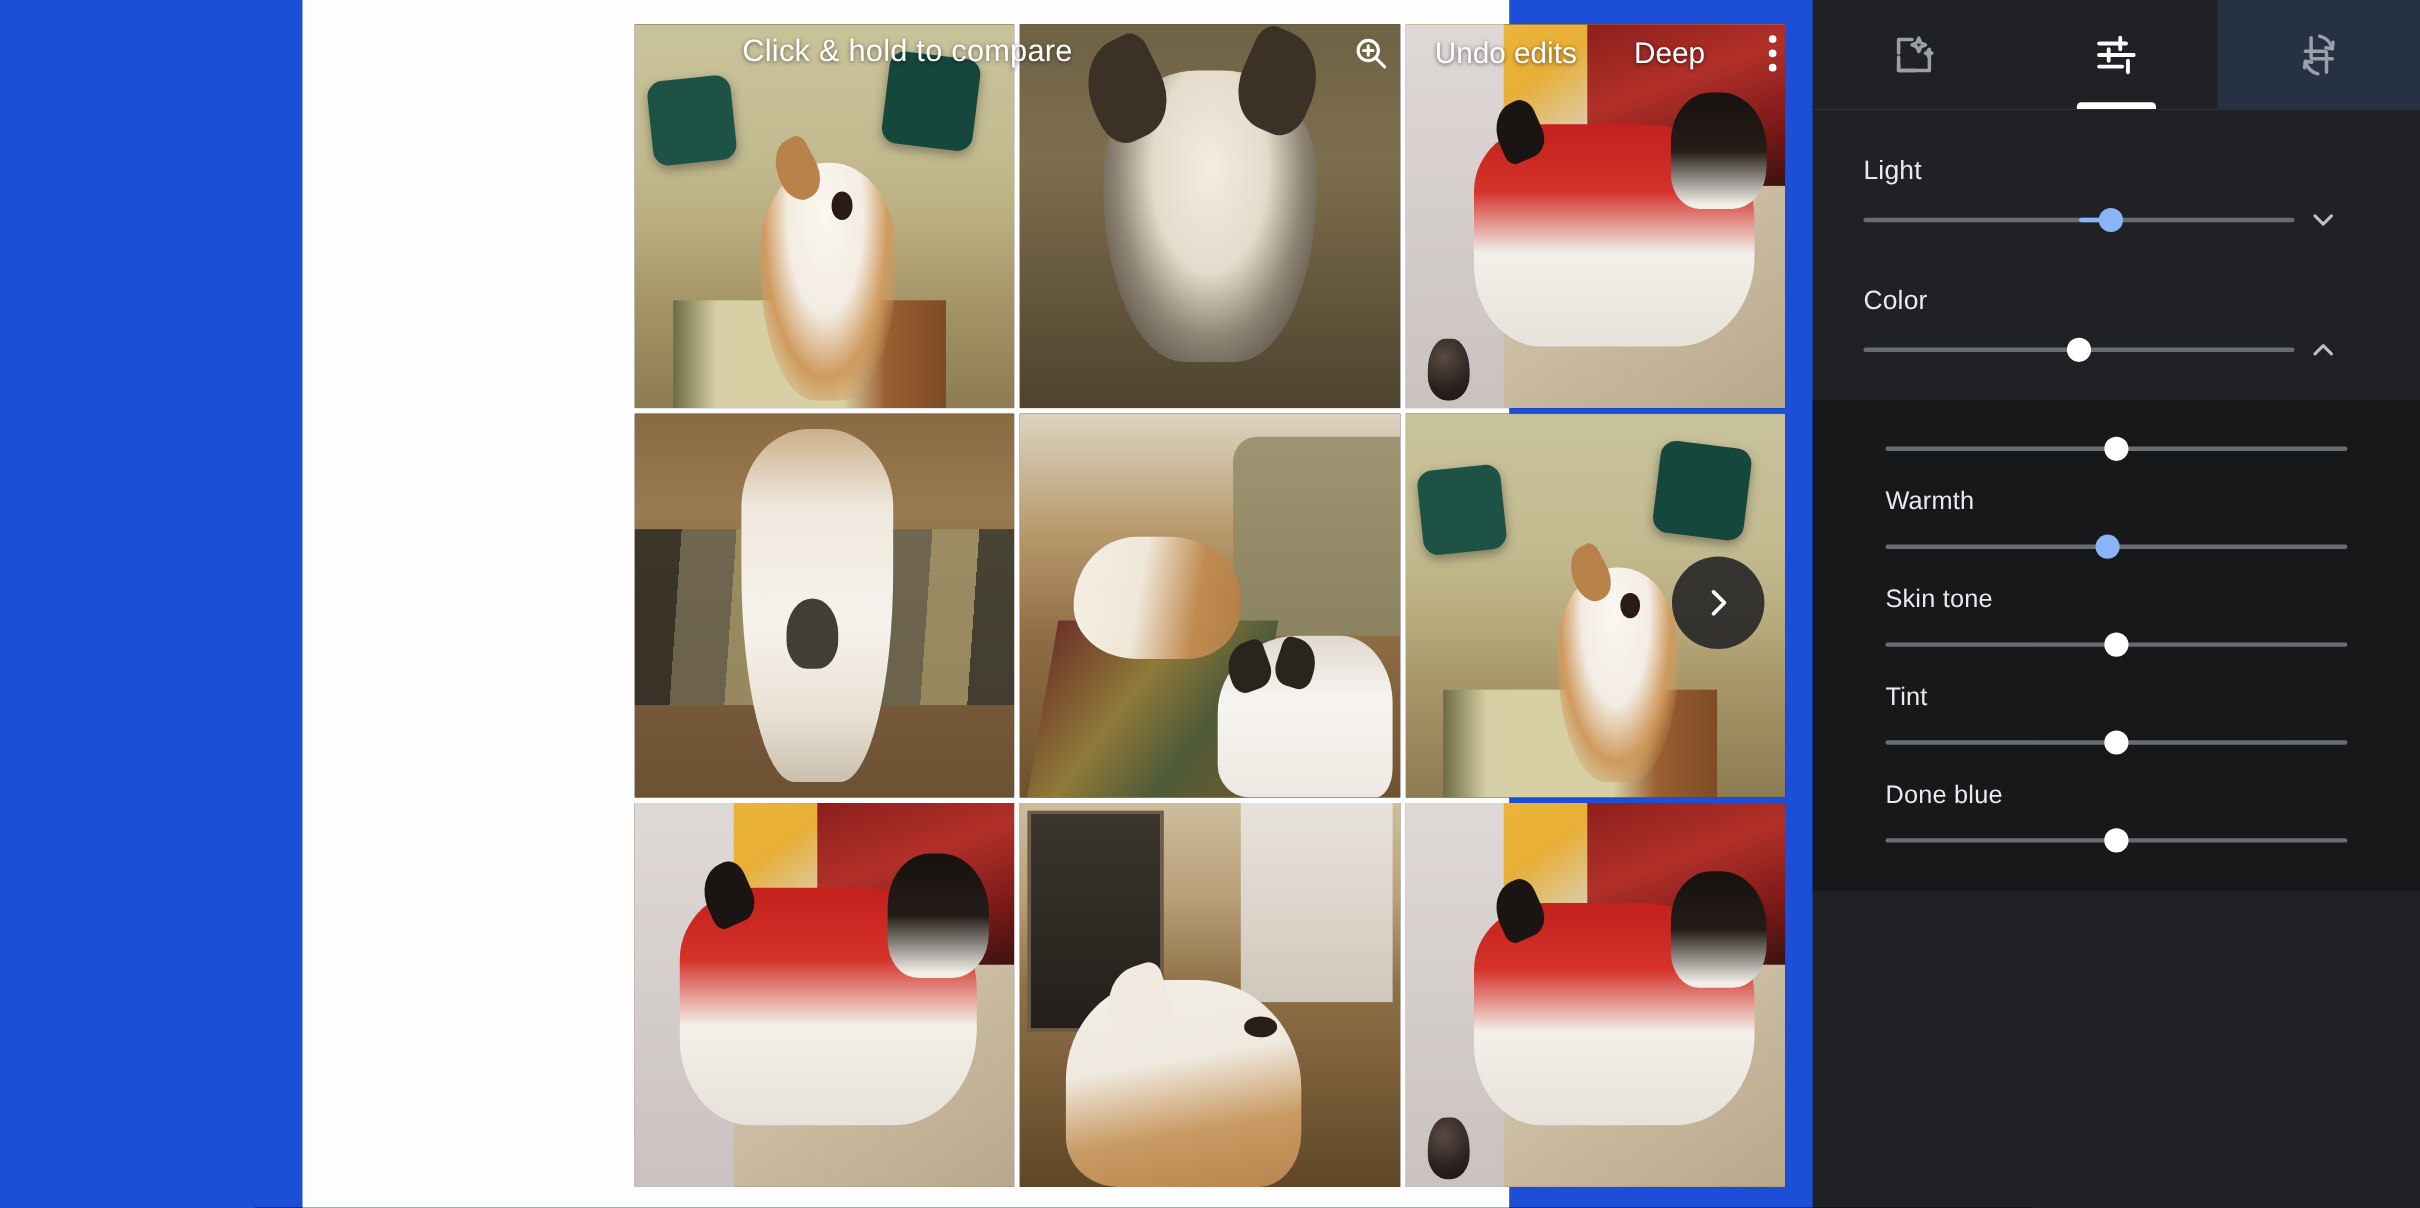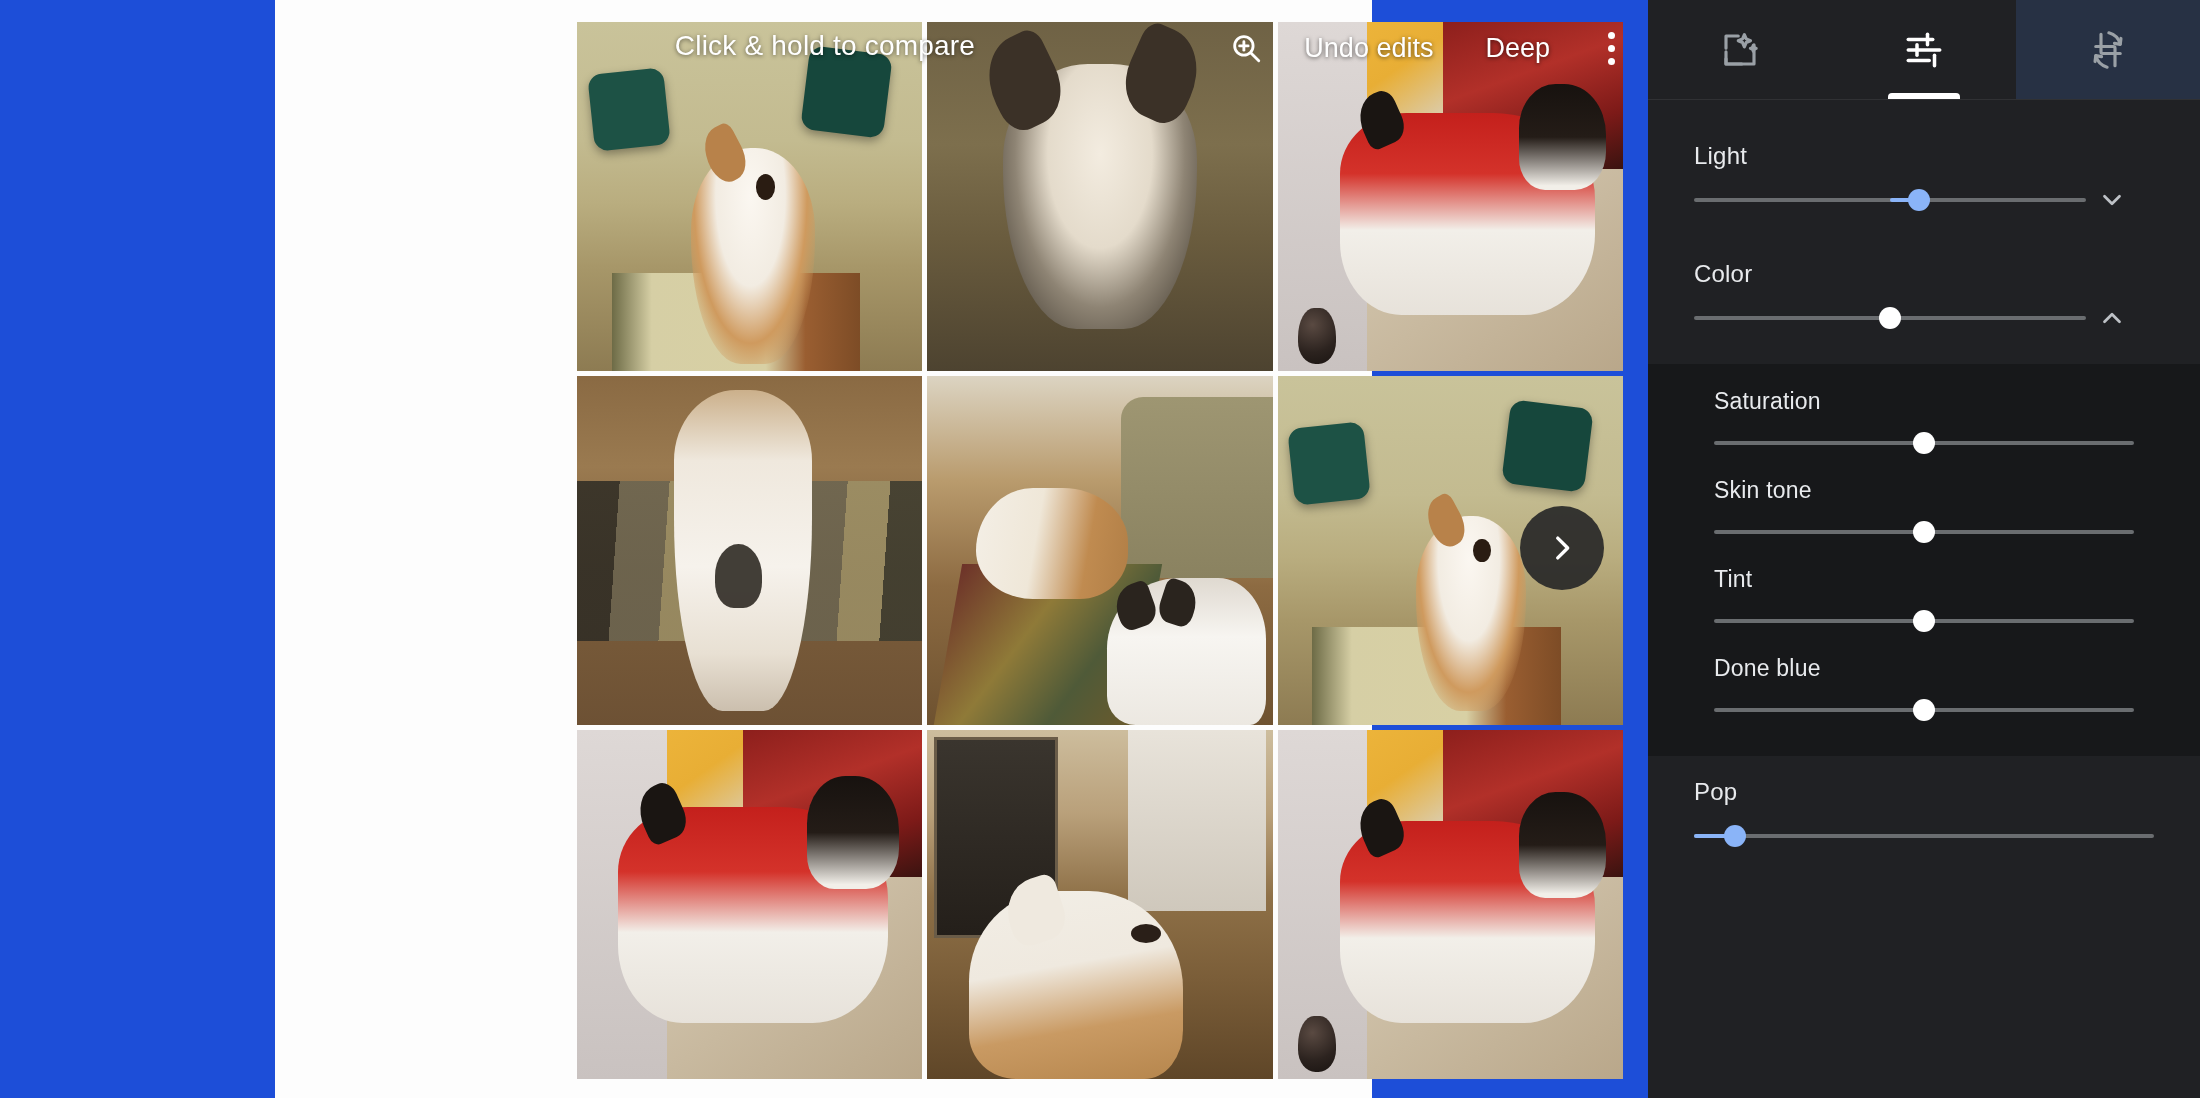--- a/index.html
+++ b/index.html
@@ -372,28 +372,35 @@
           <svg viewBox="0 0 24 24" fill="none" stroke="#bdc1c6" stroke-width="2.2" stroke-linecap="round" stroke-linejoin="round">
             <polyline points="6 15 12 9 18 15"></polyline>
           </svg>
         </div>
       </div>
     </div>
 
     <div class="subsection" style="margin-top:26px;">
 
       <div class="sub-row">
-        <div class="ctrl-label">Saturation</div>
         <div class="slider">
           <div class="track">
             <div class="thumb white" id="thumb-sub-0" style="left: 50%;"></div>
           </div>
         </div>
       </div>
 
+      <div class="sub-row">
+        <div class="ctrl-label">Warmth</div>
+        <div class="slider">
+          <div class="track">
+            <div class="thumb blue" id="thumb-sub-1" style="left: 48%;"></div>
+          </div>
+        </div>
+      </div>
 
       <div class="sub-row">
         <div class="ctrl-label">Skin tone</div>
         <div class="slider">
           <div class="track">
             <div class="thumb white" id="thumb-sub-3" style="left: 50%;"></div>
           </div>
         </div>
       </div>
 
@@ -410,26 +417,15 @@
         <div class="ctrl-label">Done blue</div>
         <div class="slider">
           <div class="track">
             <div class="thumb white" id="thumb-sub-4" style="left: 50%;"></div>
           </div>
         </div>
       </div>
 
     </div>
 
-    <div class="pop-section">
-      <div class="row-top">
-        <div class="ctrl-label">Pop</div>
-        <div class="slider">
-          <div class="track">
-            <div class="fill" id="fill-pop" style="left: 0%; width: 9%;"></div>
-            <div class="thumb blue" id="thumb-pop" style="left: 9%;"></div>
-          </div>
-        </div>
-      </div>
-    </div>
 
   </div>
 </div>
 
 </body></html>

